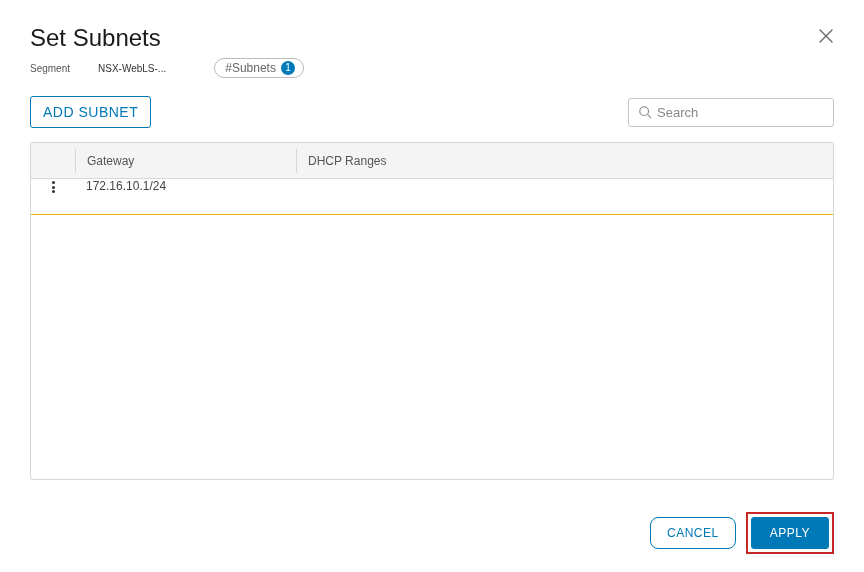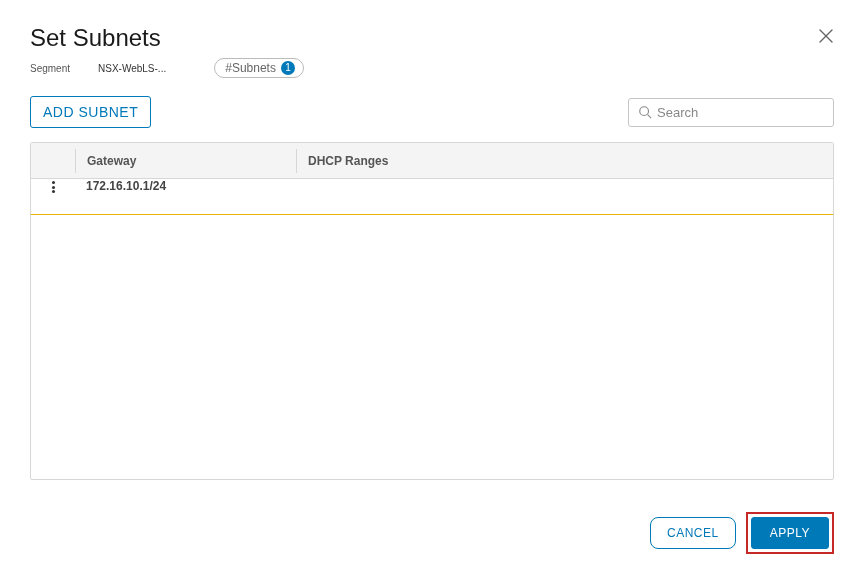--- a/index.html
+++ b/index.html
@@ -12,21 +12,21 @@
   .sub-label { font-size: 10px; color: #555; }
   .sub-value { font-size: 10px; color: #333; }
   .pill { display: inline-flex; align-items: center; gap: 5px; border: 1px solid #bbb; border-radius: 12px; padding: 2px 8px 2px 10px; font-size: 12px; color: #666; background: #fff; margin-left: 20px; }
   .pill-badge { display: inline-flex; align-items: center; justify-content: center; min-width: 14px; height: 14px; border-radius: 50%; background: #0079b8; color: #fff; font-size: 10px; line-height: 14px; padding: 0 2px; }
   .toolbar { display: flex; justify-content: space-between; align-items: center; margin-bottom: 14px; }
   .add-btn { border: 1px solid #0079b8; color: #0079b8; background: #fff; font-size: 14px; letter-spacing: 0.5px; padding: 7px 12px; border-radius: 3px; cursor: pointer; }
   .search-wrap { position: relative; width: 206px; }
   .search-wrap .search-icon { position: absolute; left: 10px; top: 50%; transform: translateY(-50%); color: #888; width: 14px; height: 14px; }
   .search-input { width: 100%; border: 1px solid #c5c5c5; border-radius: 3px; padding: 6px 8px 6px 28px; font-size: 13px; color: #333; outline: none; }
   .search-input::placeholder { color: #888; }
-  .table { width: 804px; height: 338px; border: 1px solid #d7d7d7; border-radius: 2px; overflow: hidden; font-weight: bold; }
+  .table { width: 804px; height: 338px; border: 1px solid #d7d7d7; border-radius: 2px; overflow: hidden; }
   .thead { display: flex; align-items: center; height: 36px; background: #f4f4f4; border-bottom: 1px solid #d7d7d7; }
   .th-actions { width: 44px; height: 100%; }
   .sep { width: 1px; height: 24px; background: #d7d7d7; }
   .th { font-size: 12px; color: #555; padding: 0 10px 0 11px; }
   .th-gateway { width: 220px; }
   .th-dhcp { flex: 1; }
   .trow { display: flex; align-items: flex-start; height: 36px; border-bottom: 1px solid #eab308; }
   .td-actions { width: 44px; display: flex; justify-content: center; align-items: center; }
   .kebab { width: 14px; height: 16px; display: flex; flex-direction: column; justify-content: space-between; align-items: center; cursor: pointer; padding: 2px 0; }
   .kebab span { width: 3px; height: 3px; background: #333; border-radius: 50%; display: block; }

